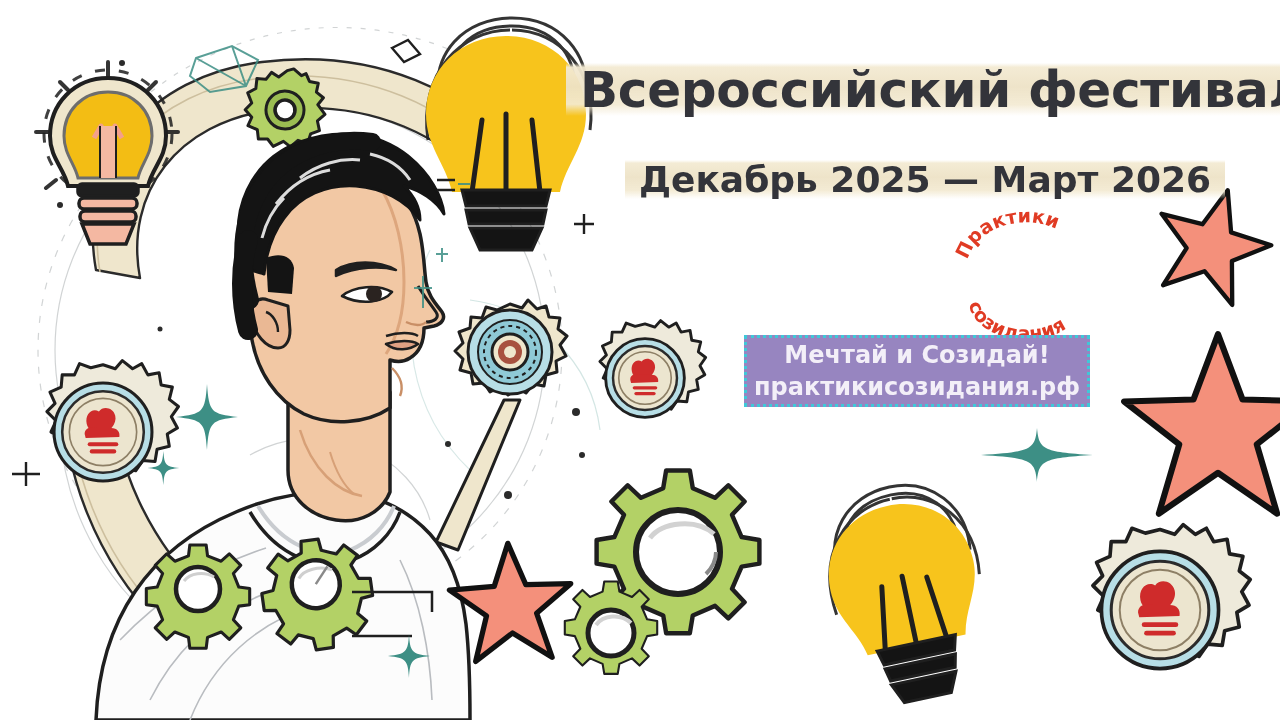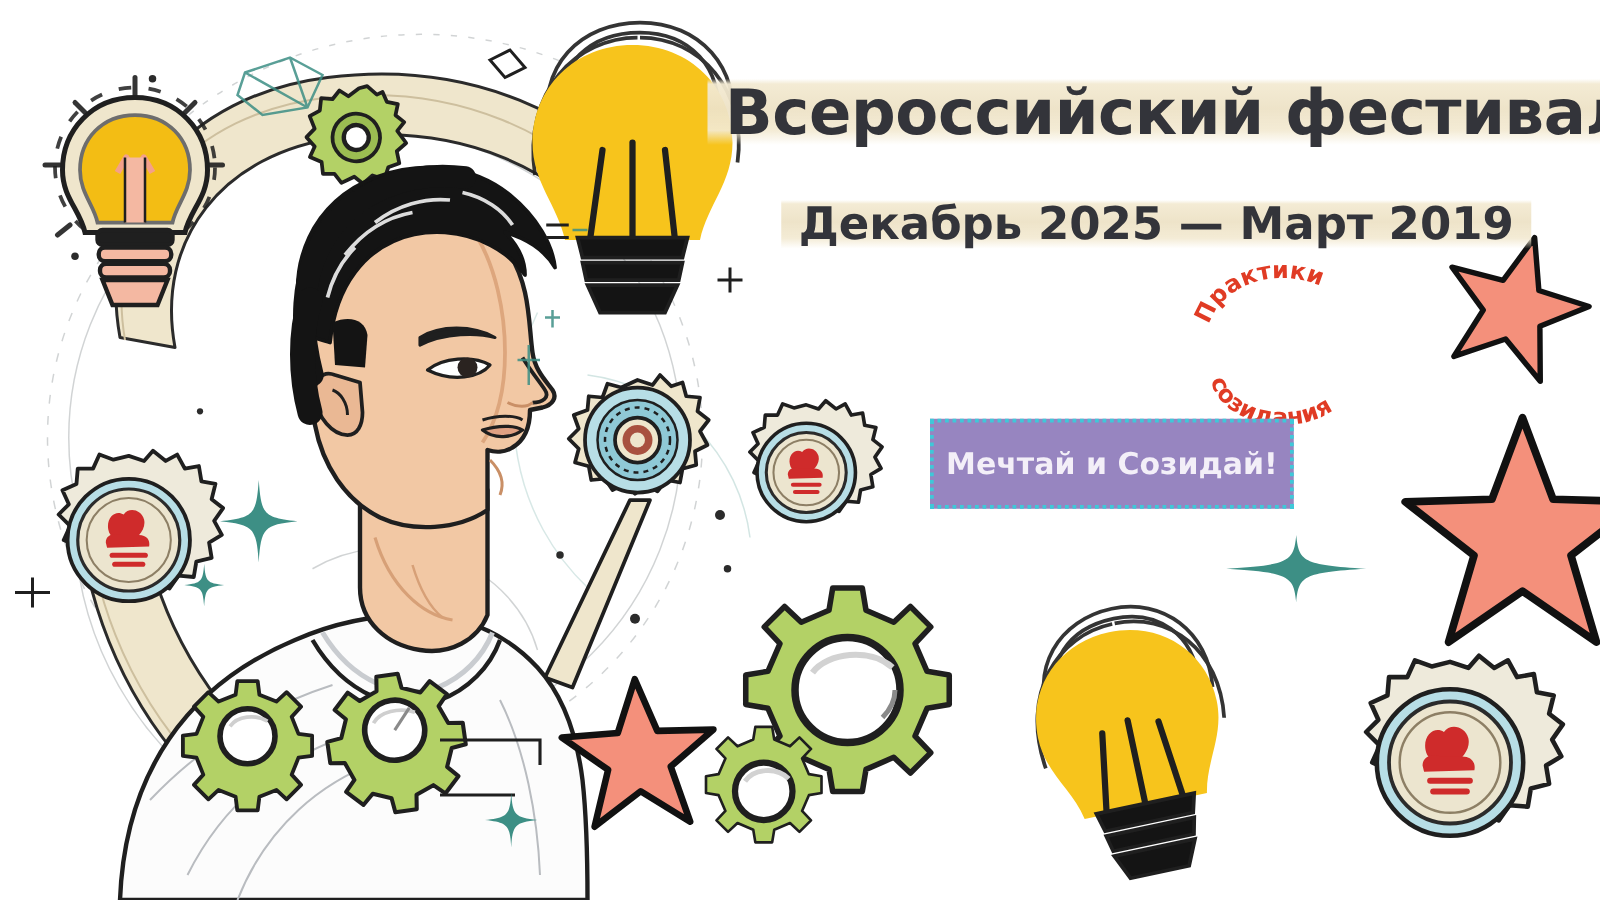--- a/index.html
+++ b/index.html
@@ -40,21 +40,21 @@
     text-align:center;
     color:#33343a;
     font-size:36px;
     line-height:48px;
     font-weight:700;
     white-space:nowrap;
   }
 
   
   #callout{
-    position:absolute;left:744px;top:335px;width:291px;height:72px;
+    position:absolute;left:744px;top:335px;width:346px;height:72px;
     background:#9785c0;
     border:3px dotted #3fc8d8;
     box-sizing:border-box;
     display:flex;flex-direction:column;align-items:center;justify-content:center;
     gap:1px;
   }
   #callout div{
     color:#f3eff8;
     font-size:24px;
     line-height:31px;
@@ -427,21 +427,22 @@
     </g>
 
     </g>
   </svg>
 
   <div id="text-block">
     <div id="title">
       <span class="line band"><span>Всероссийский фестиваль</span></span>
     </div>
     <div id="subtitle">
-      <span class="band"><span>Декабрь 2025 —  Март 2019</span></span>
+      <span class="band"><span>Декабрь 2025 —  Март 2026</span></span>
     </div>
   </div>
 
   <div id="callout">
     <div>Мечтай и Созидай!</div>
+    <div>практикисозидания.рф</div>
   </div>
 
 </div>
 
 </body></html>

